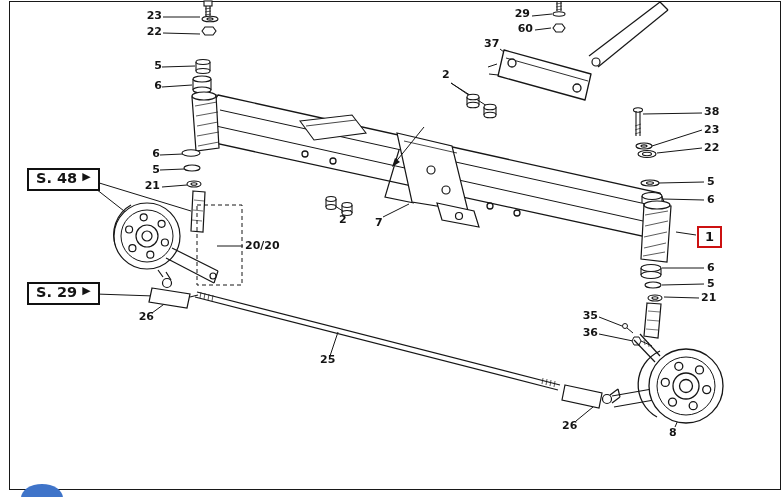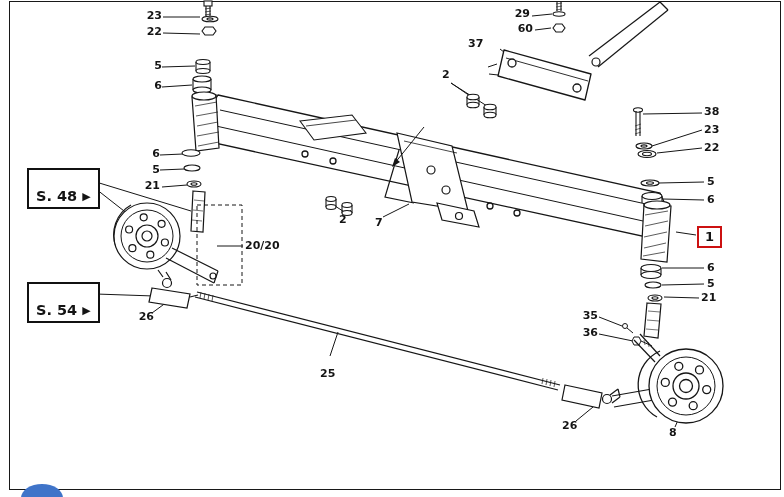--- a/index.html
+++ b/index.html
@@ -2,21 +2,21 @@
 <html><head>
 <meta charset="utf-8">
 <style>
   * { margin:0; padding:0; box-sizing:border-box; }
   html,body { width:784px; height:497px; background:#fff; overflow:hidden; }
   body { position:relative; font-family:"DejaVu Sans", sans-serif; color:#141414; }
   .frame { position:absolute; left:9px; top:1px; width:772px; height:489px; border:1.6px solid #181818; background:#fff; }
   svg.art { position:absolute; left:0; top:0; }
   .lbl { position:absolute; font-weight:bold; font-size:11px; line-height:1.1; white-space:nowrap; }
   .lbl.ra { text-align:right; }
-  .refbox { position:absolute; display:flex; align-items:center; gap:5px; border:2.4px solid #111; background:#fff; padding:19px 7px 3px 7px; font-weight:bold; font-size:14.5px; line-height:1; }
+  .refbox { position:absolute; display:flex; gap:5px; border:2.4px solid #111; background:#fff; padding:1px 7px 3px 7px; font-weight:bold; font-size:14.5px; line-height:1; }
   .refbox .arr { font-size:11px; line-height:1; }
   .hl-box { position:absolute; border:2px solid #cc1111; background:#fff; padding:1px 6px; font-weight:bold; font-size:13px; line-height:1.2; }
   .blue-hump { position:absolute; left:21px; top:484px; width:42px; height:14px; background:#3f74c9; border-radius:21px 21px 0 0 / 14px 14px 0 0; }
 </style>
 </head>
 <body>
 
 <div class="frame"></div>
 
 <svg class="art" width="784" height="497" viewBox="0 0 784 497">
@@ -273,27 +273,27 @@
 
 <div class="lbl ra" style="left:142px;top:10px;width:20px">23</div>
 <div class="lbl ra" style="left:142px;top:26px;width:20px">22</div>
 <div class="lbl ra" style="left:142px;top:60px;width:20px">5</div>
 <div class="lbl ra" style="left:142px;top:80px;width:20px">6</div>
 <div class="lbl ra" style="left:140px;top:148px;width:20px">6</div>
 <div class="lbl ra" style="left:140px;top:164px;width:20px">5</div>
 <div class="lbl ra" style="left:140px;top:180px;width:20px">21</div>
 <div class="lbl" style="left:245px;top:240px">20/20</div>
 <div class="lbl ra" style="left:134px;top:311px;width:20px">26</div>
-<div class="lbl" style="left:320px;top:368px">25</div>
+<div class="lbl" style="left:320px;top:354px">25</div>
 <div class="lbl" style="left:339px;top:214px">2</div>
 <div class="lbl" style="left:375px;top:217px">7</div>
 <div class="lbl" style="left:442px;top:69px">2</div>
 <div class="lbl ra" style="left:510px;top:8px;width:20px">29</div>
 <div class="lbl ra" style="left:513px;top:23px;width:20px">60</div>
-<div class="lbl" style="left:468px;top:38px">37</div>
+<div class="lbl" style="left:484px;top:38px">37</div>
 <div class="lbl" style="left:704px;top:106px">38</div>
 <div class="lbl" style="left:704px;top:124px">23</div>
 <div class="lbl" style="left:704px;top:142px">22</div>
 <div class="lbl" style="left:707px;top:176px">5</div>
 <div class="lbl" style="left:707px;top:194px">6</div>
 <div class="lbl" style="left:707px;top:262px">6</div>
 <div class="lbl" style="left:707px;top:278px">5</div>
 <div class="lbl" style="left:701px;top:292px">21</div>
 <div class="lbl ra" style="left:578px;top:310px;width:20px">35</div>
 <div class="lbl ra" style="left:578px;top:327px;width:20px">36</div>
@@ -302,17 +302,17 @@
 
 <div class="hl-box" style="left:697px;top:226px">
   <span>1</span>
 </div>
 
 <div class="refbox" style="left:27px;top:168px">
   <span>S. 48</span>
   <span class="arr">▶</span>
 </div>
 <div class="refbox" style="left:27px;top:282px">
-  <span>S. 54</span>
+  <span>S. 29</span>
   <span class="arr">▶</span>
 </div>
 
 <div class="blue-hump"></div>
 
 </body></html>

